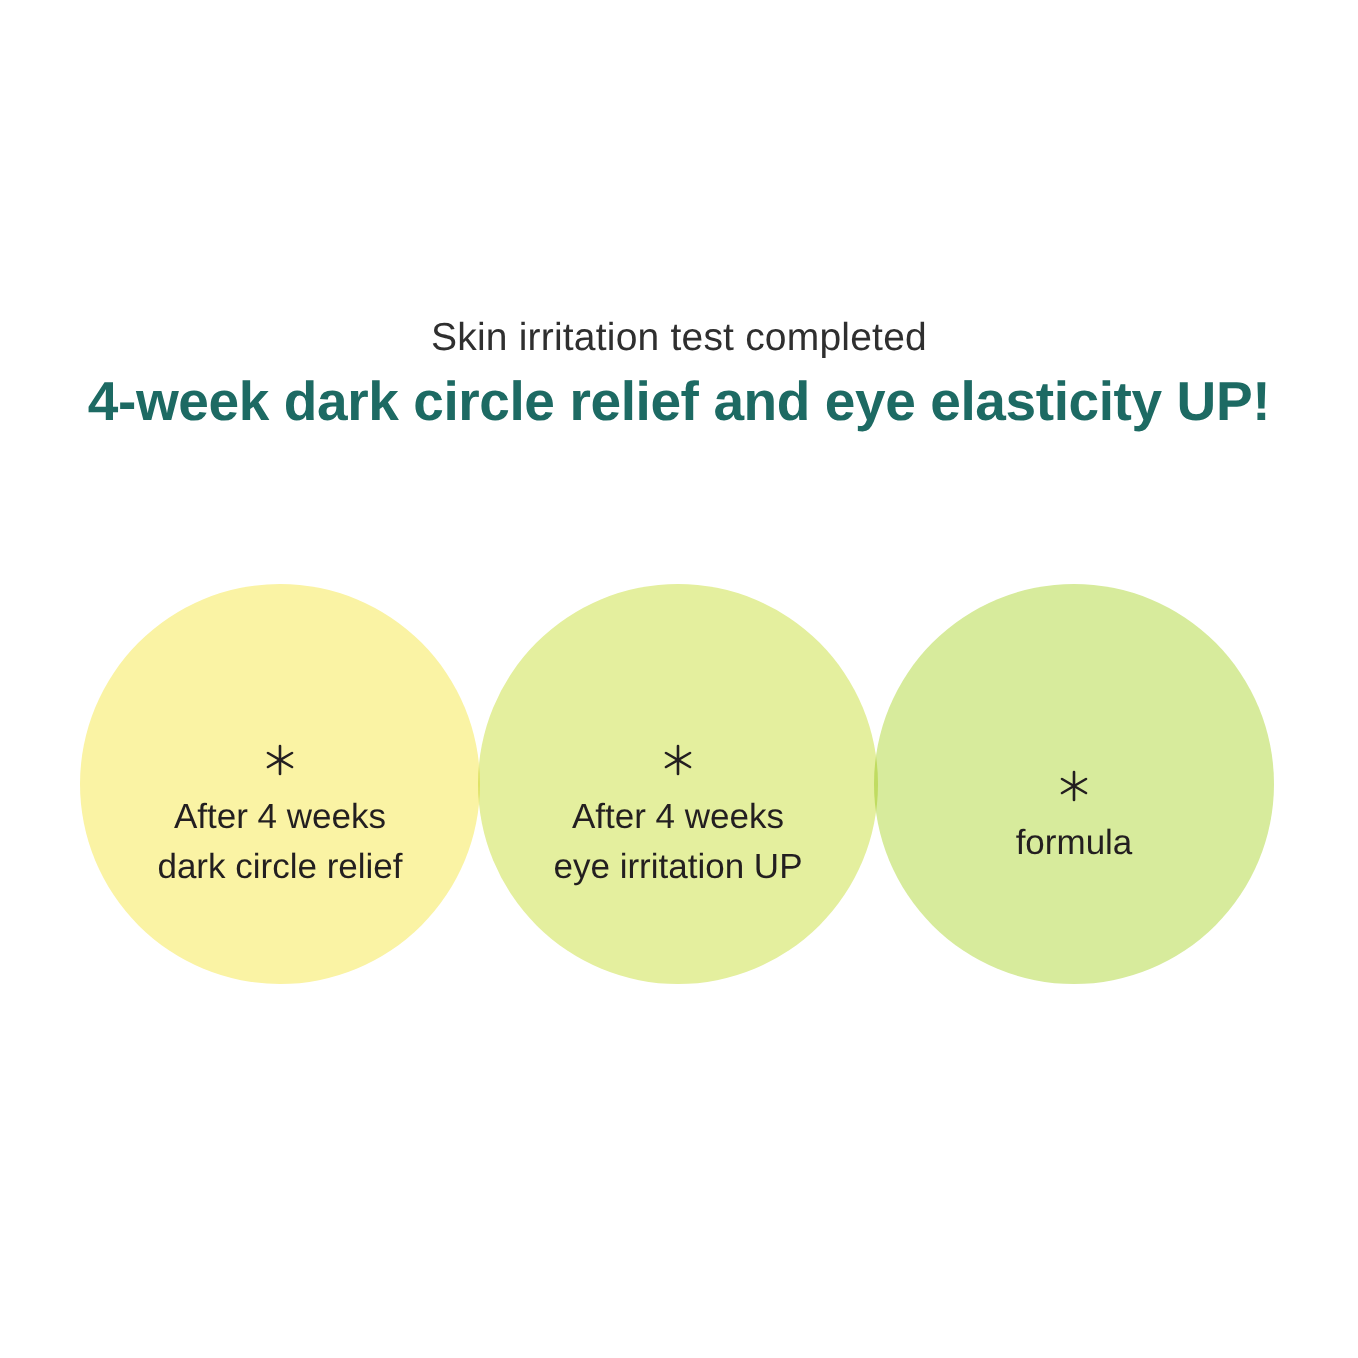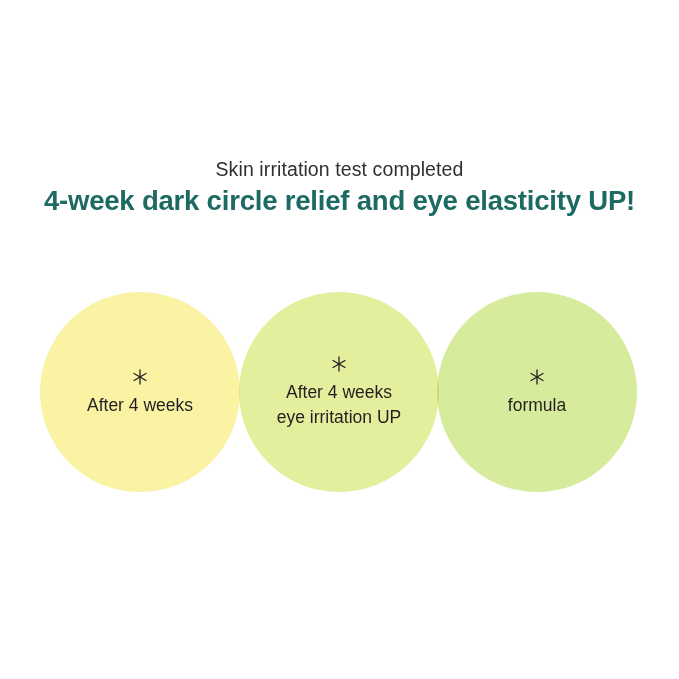--- a/index.html
+++ b/index.html
@@ -82,21 +82,21 @@
     background: #d6 eb9c;
   }
   .circle-3 {
     left: 437px;
     background: #d7eb9c;
   }
 
   .labels {
     position: absolute;
     left: 0;
-    top: 0;
+    top: 16px;
     width: 679px;
     height: 202px;
   }
 
   .label-group {
     position: absolute;
     top: 0;
     width: 200px;
     height: 200px;
     display: flex;
@@ -149,20 +149,21 @@
         <span class="star-icon">
           <svg width="20" height="20" viewBox="0 0 20 20" aria-hidden="true">
             <g stroke="#231f20" stroke-width="1.3" stroke-linecap="round">
               <line x1="10" y1="3" x2="10" y2="17"></line>
               <line x1="4.0" y1="6.5" x2="16.0" y2="13.5"></line>
               <line x1="16.0" y1="6.5" x2="4.0" y2="13.5"></line>
             </g>
           </svg>
         </span>
         <div class="label-line">After 4 weeks</div>
+        <div class="label-line">dark circle relief</div>
       </div>
 
       <div class="label-group label-2">
         <span class="star-icon">
           <svg width="20" height="20" viewBox="0 0 20 20" aria-hidden="true">
             <g stroke="#231f20" stroke-width="1.3" stroke-linecap="round">
               <line x1="10" y1="3" x2="10" y2="17"></line>
               <line x1="4.0" y1="6.5" x2="16.0" y2="13.5"></line>
               <line x1="16.0" y1="6.5" x2="4.0" y2="13.5"></line>
             </g>

